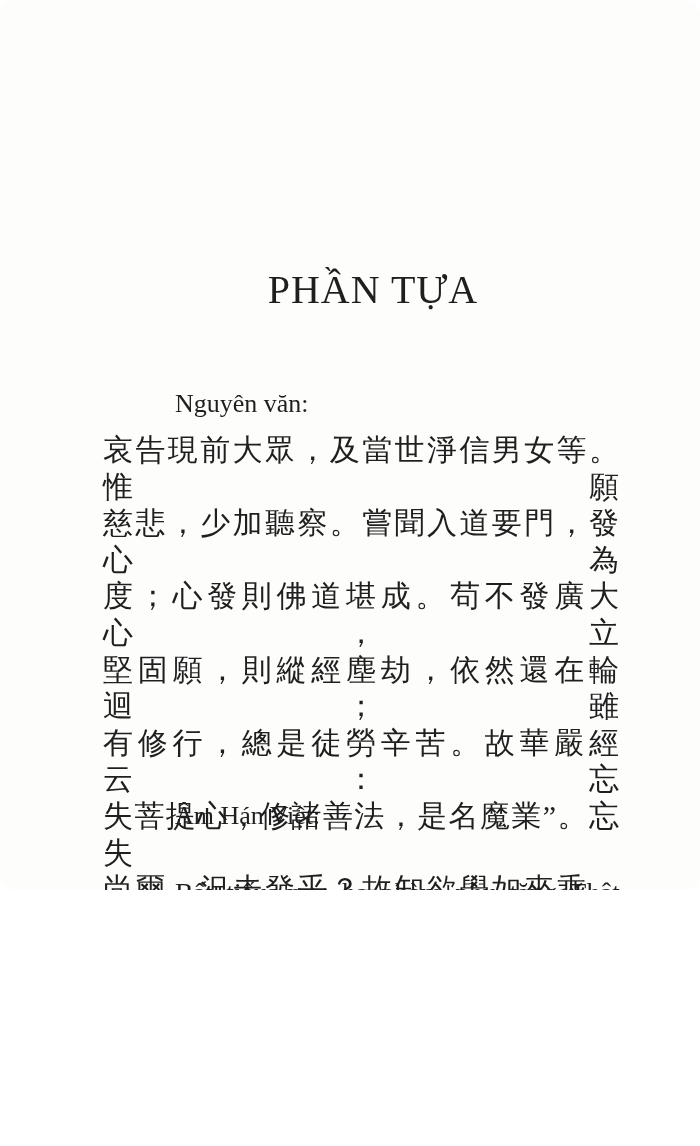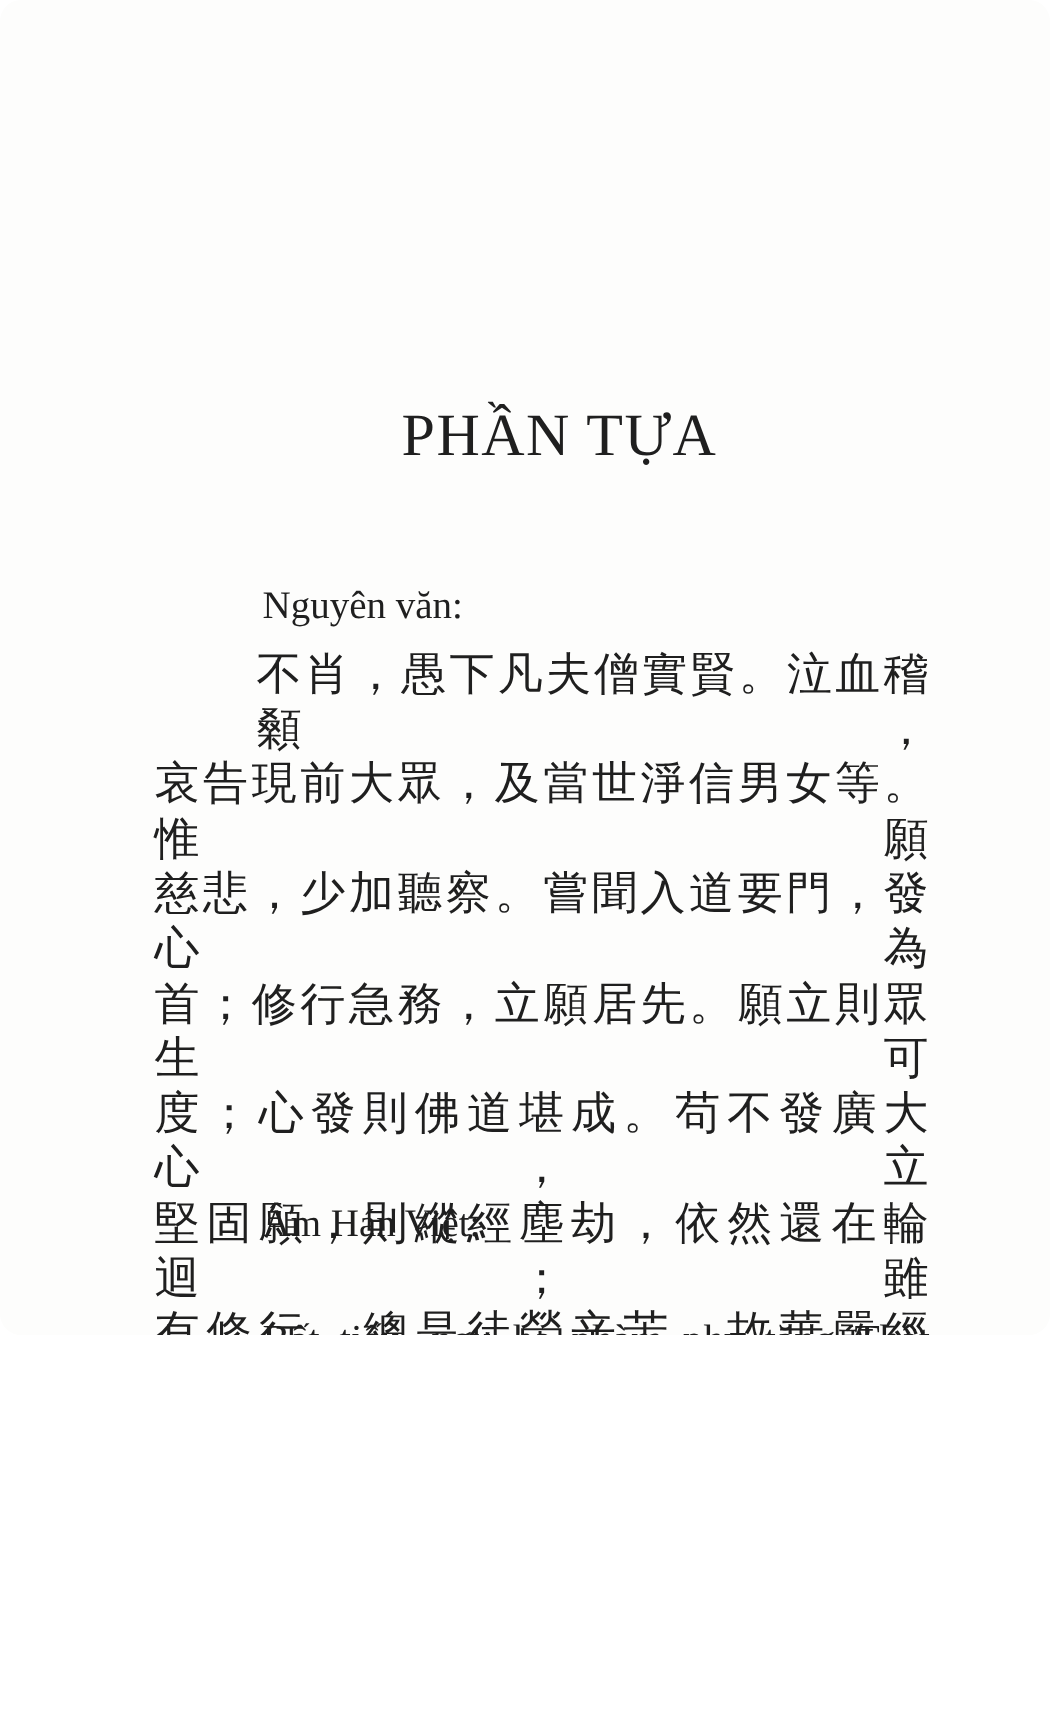--- a/index.html
+++ b/index.html
@@ -80,24 +80,22 @@
 </head>
 <body>
 
 <div class="page">
 
   <div class="page-title">PHẦN TỰA</div>
 
   <div class="sec-heading heading-nguyen-van">Nguyên văn:</div>
 
   <div class="cn-paragraph">
-    <div class="line first">不肖，愚下凡夫僧實賢。泣血稽顙，</div>
     <div class="line">哀告現前大眾，及當世淨信男女等。惟願</div>
     <div class="line">慈悲，少加聽察。嘗聞入道要門，發心為</div>
-    <div class="line">首；修行急務，立願居先。願立則眾生可</div>
     <div class="line">度；心發則佛道堪成。苟不發廣大心，立</div>
     <div class="line">堅固願，則縱經塵劫，依然還在輪迴；雖</div>
     <div class="line">有修行，總是徒勞辛苦。故華嚴經云：忘</div>
     <div class="line">失菩提心，修諸善法，是名魔業”。忘失</div>
     <div class="line">尚爾，況未發乎？故知欲學如來乘，必先</div>
     <div class="line last">具發菩薩願，不可緩也。</div>
   </div>
 
   <div class="sec-heading heading-am-han-viet">Âm Hán Việt:</div>
 

